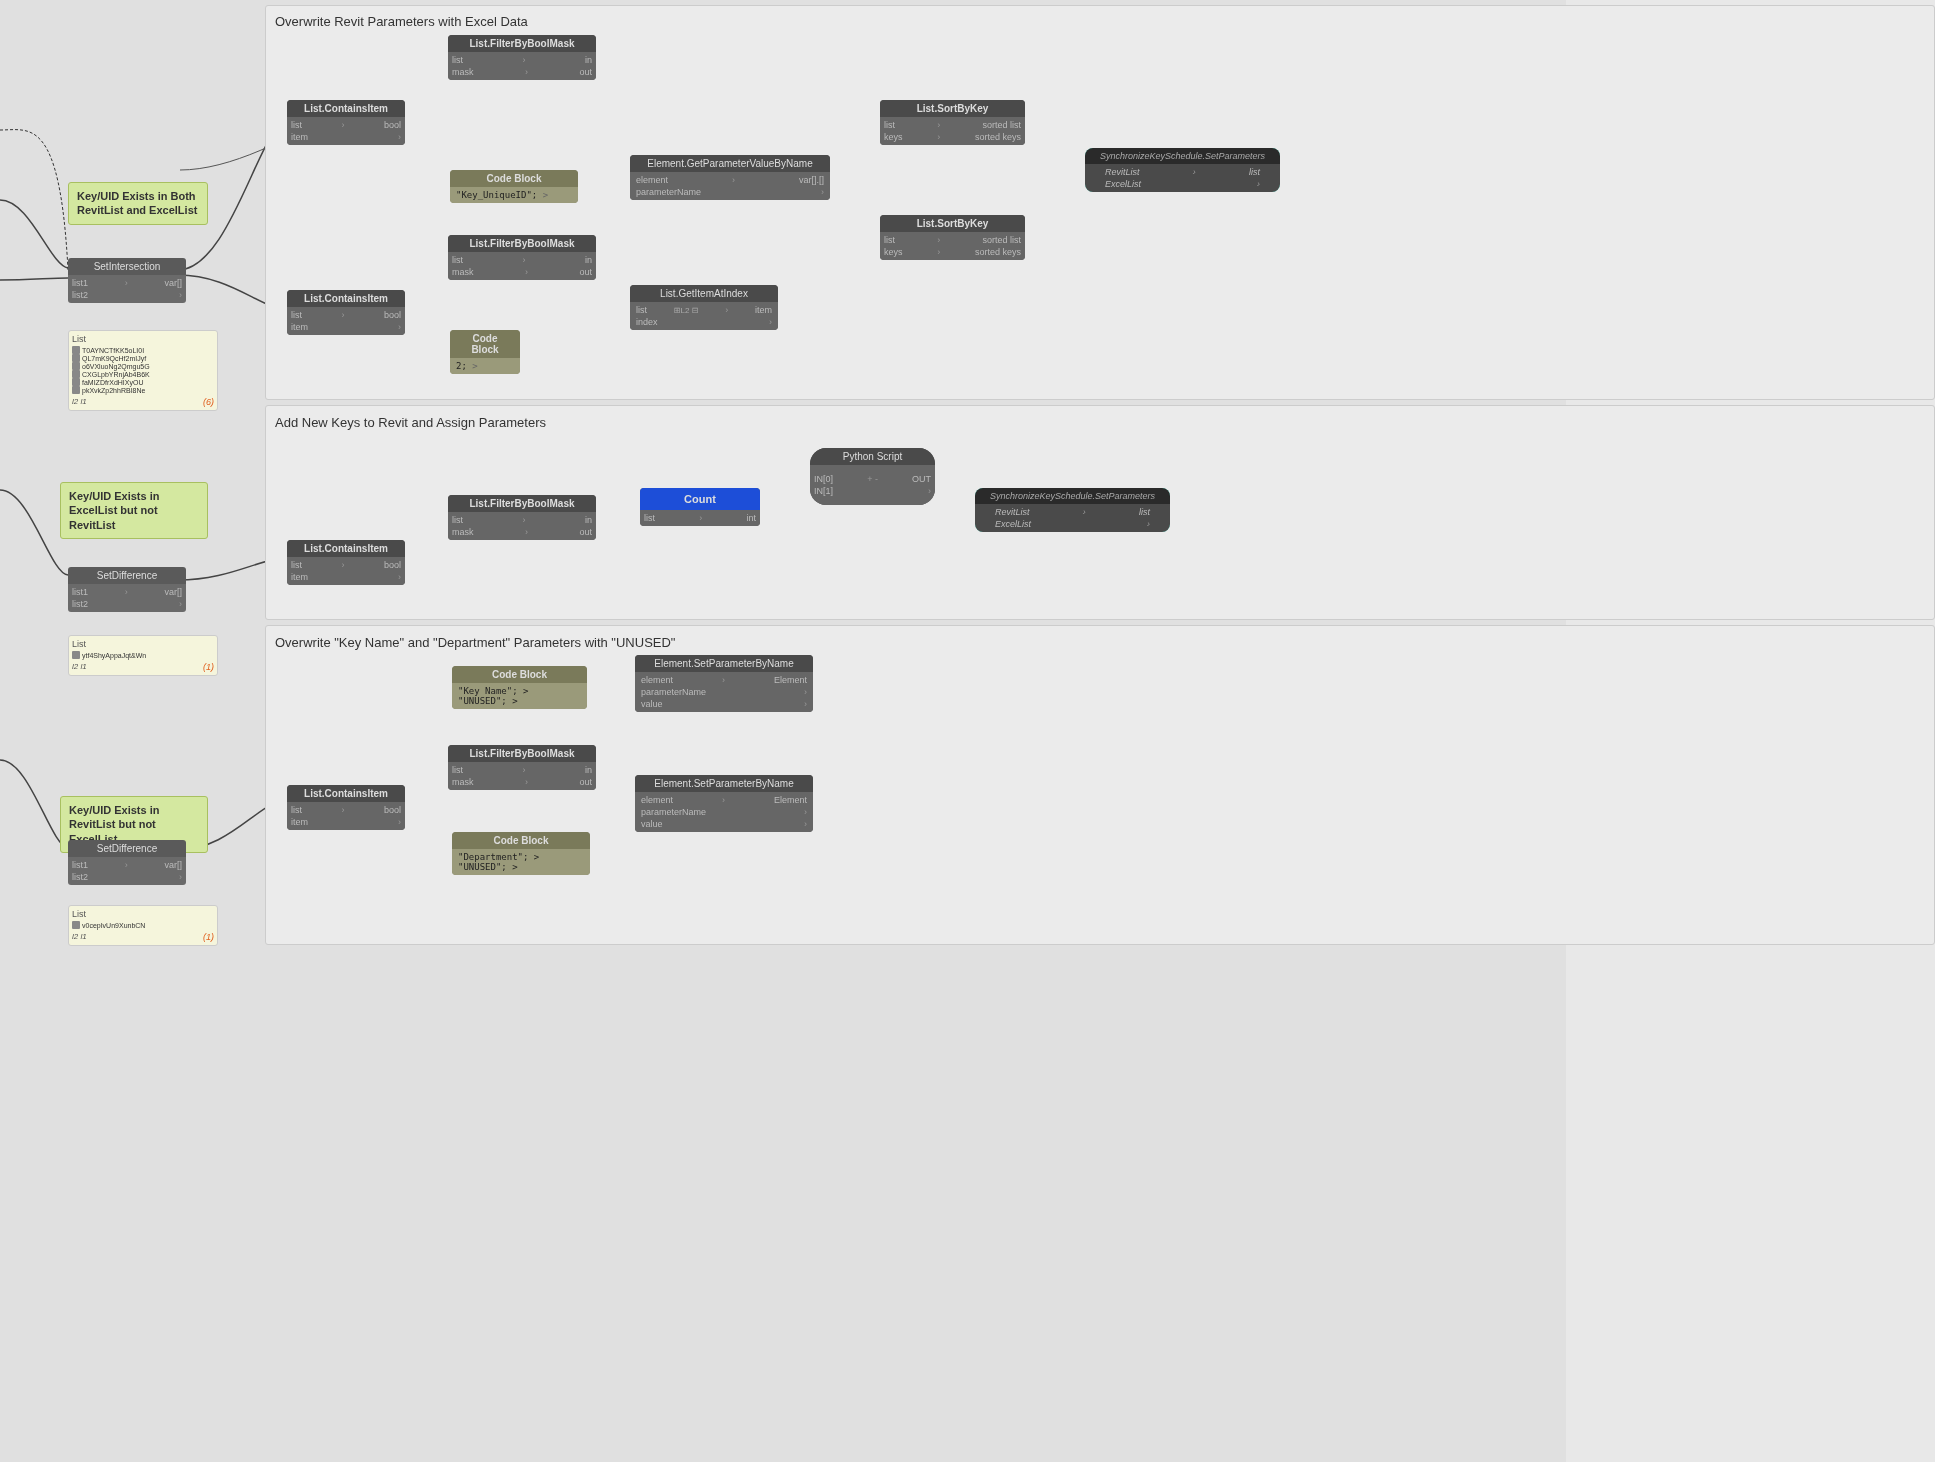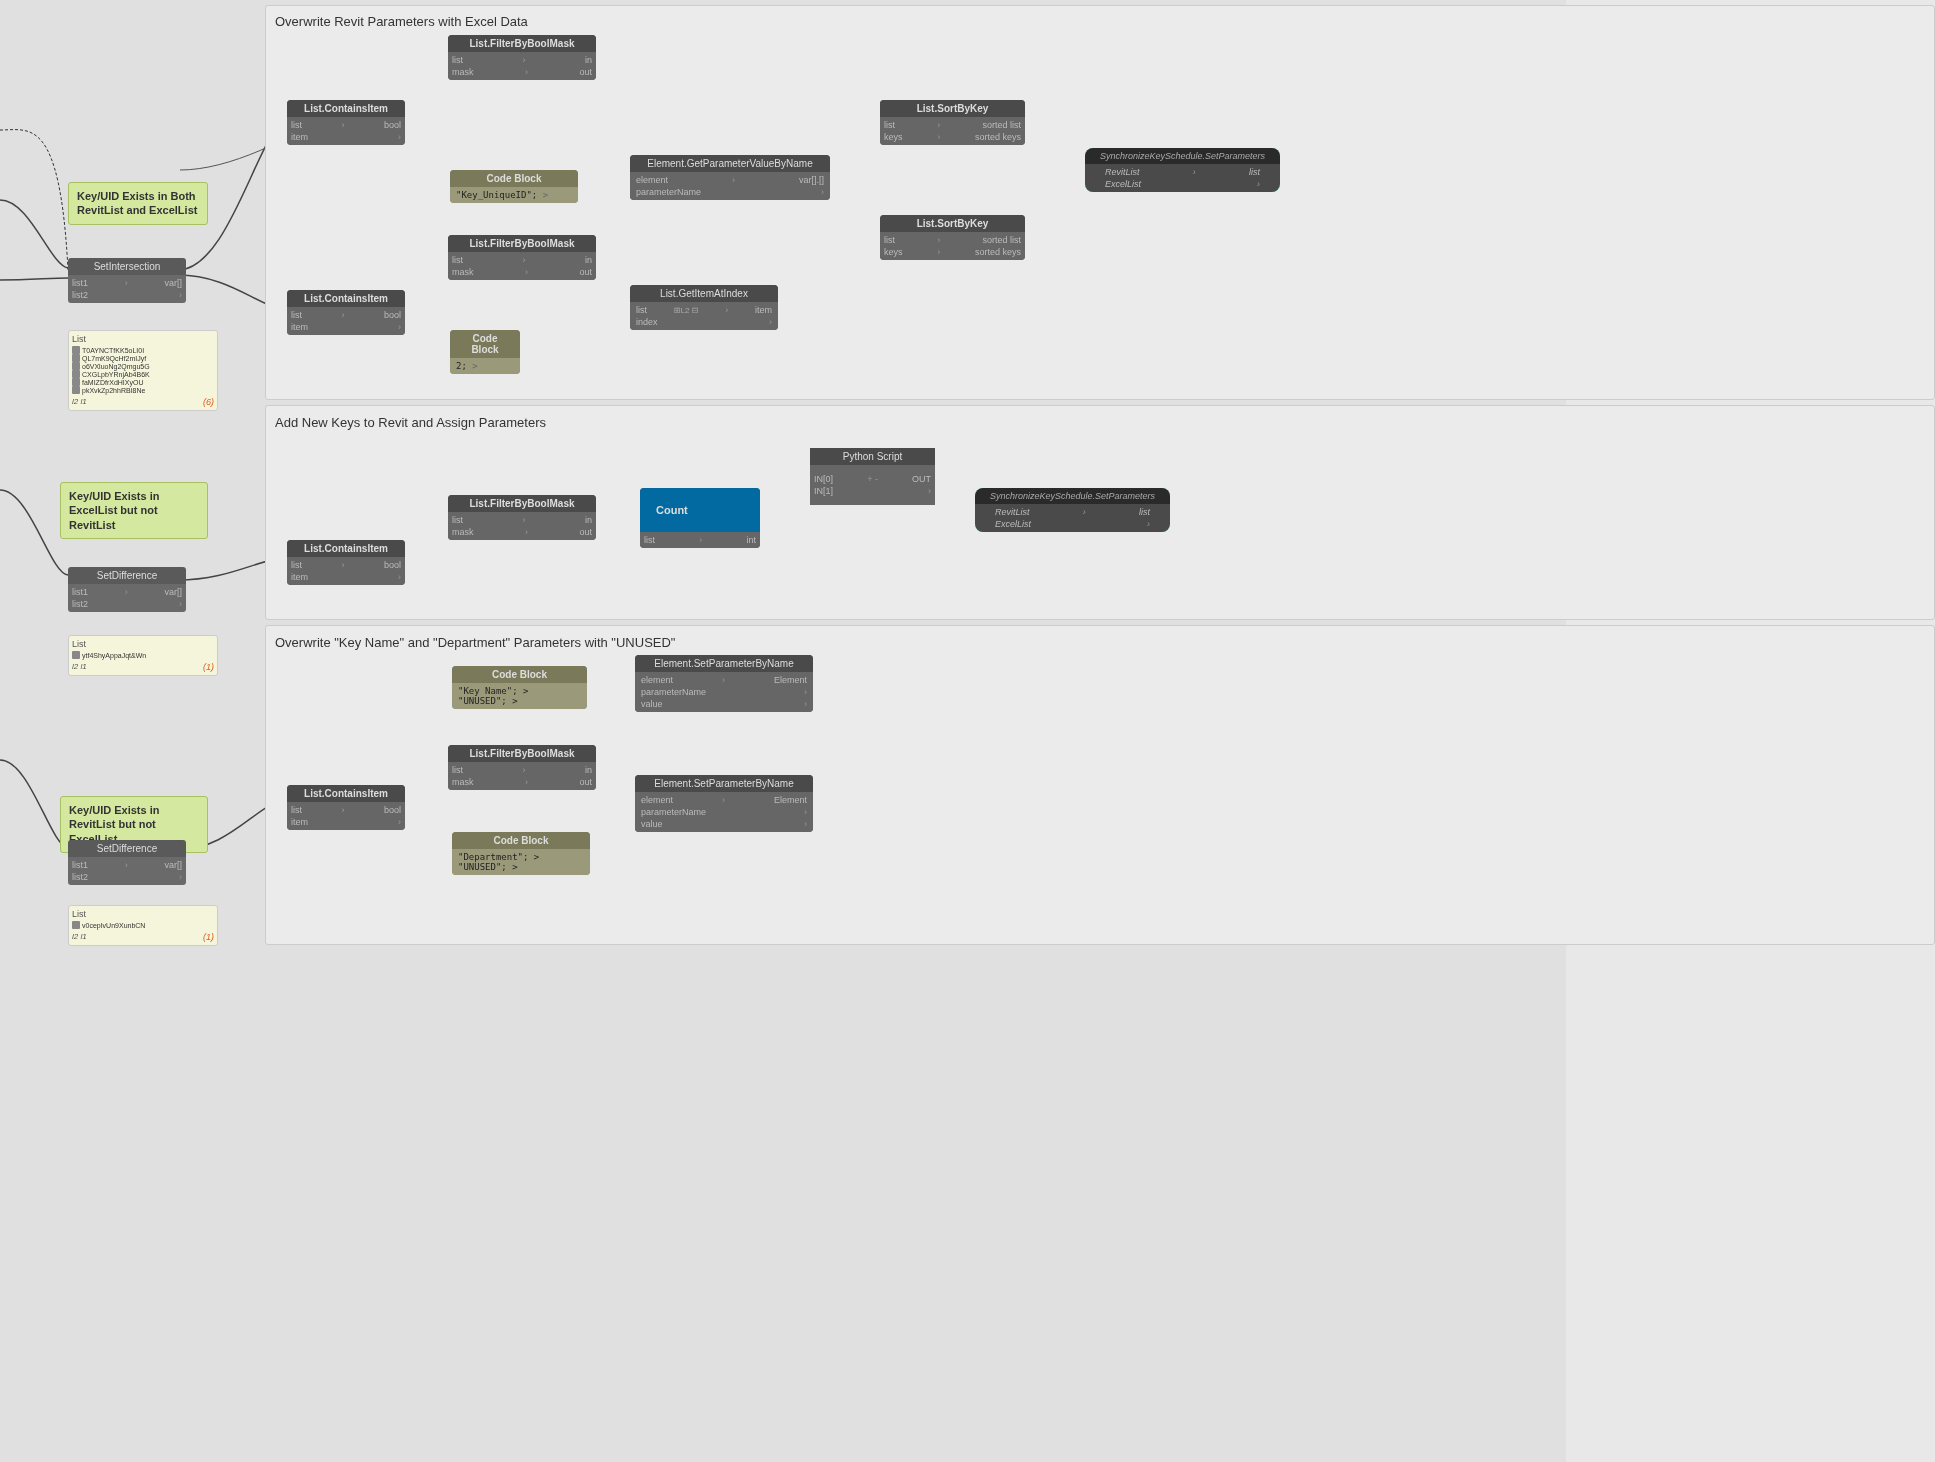--- a/index.html
+++ b/index.html
@@ -156,21 +156,21 @@
 
     .node-set-body {
       background: #6a6a6a;
       padding: 2px 4px;
     }
 
     
     .node-python {
       position: absolute;
       background: #5a5a5a;
-      border-radius: 0;
+      border-radius: 16px;
       overflow: hidden;
     }
 
     .node-python-header {
       background: #4a4a4a;
       color: #ddd;
       font-size: 10px;
       padding: 3px 8px;
       text-align: center;
     }
@@ -206,25 +206,26 @@
 
     
     .node-count {
       position: absolute;
       background: #5a5a5a;
       border-radius: 4px;
       overflow: hidden;
     }
 
     .node-count-header {
-      background: #0369a1;
+      background: #1d4ed8;
       color: #ddd;
       font-size: 11px;
       font-weight: bold;
-      padding: 16px 16px;
+      padding: 5px 16px;
+      text-align: center;
     }
 
     .node-count-body {
       background: #666;
       padding: 3px 4px;
       font-size: 9px;
       color: #ccc;
       display: flex;
       align-items: center;
       justify-content: space-between;

